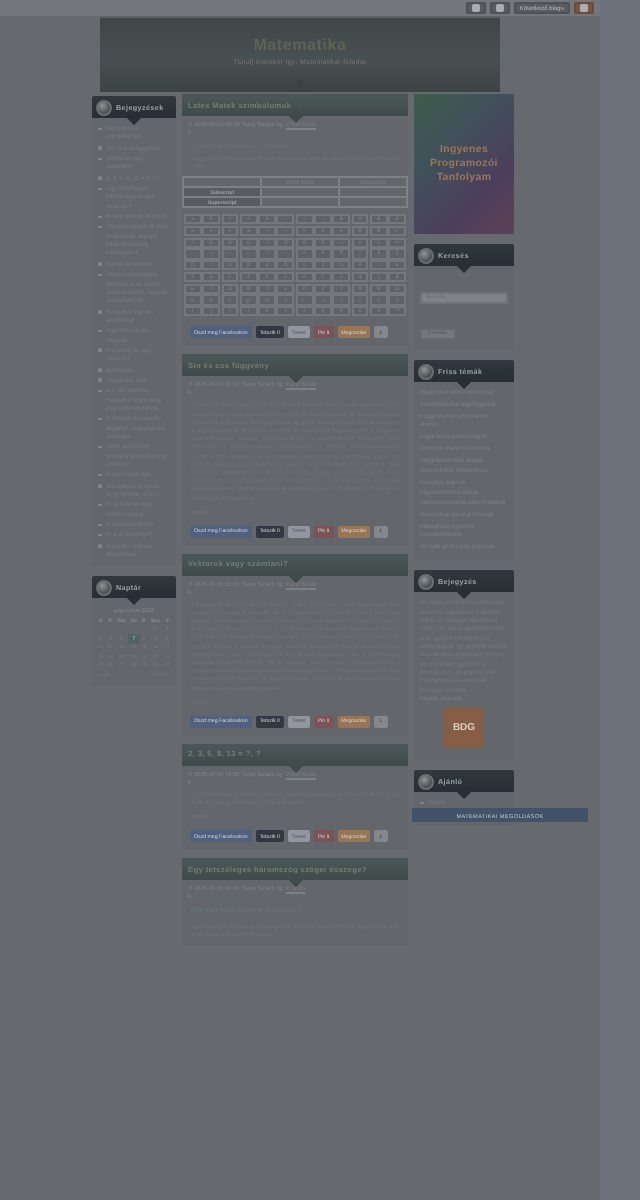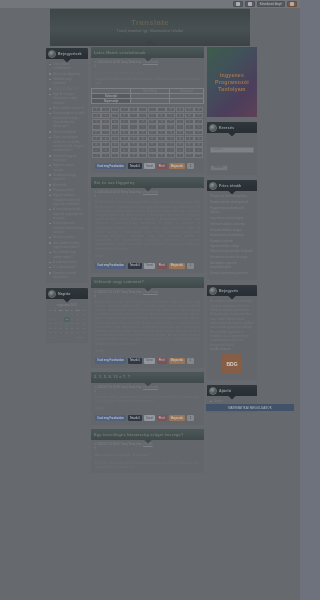--- a/index.html
+++ b/index.html
@@ -178,21 +178,21 @@
       </div>
     <div class="nb-btn">
         <span>Következő blog»</span>
       </div>
     <div class="nb-btn orange">
         <span class="nb-ico"></span>
       </div>
   </div>
 
   <div class="header">
-    <div class="hdr-title">Translate</div>
+    <div class="hdr-title">Matematika</div>
     <div class="hdr-sub">Tanulj matekot így: Matematikai feladat</div>
   </div>
 
   <div class="wrap">
 
     <div class="col-left">
 
       <div class="widget">
         <div class="w-head">
           <span class="w-ico"></span>

